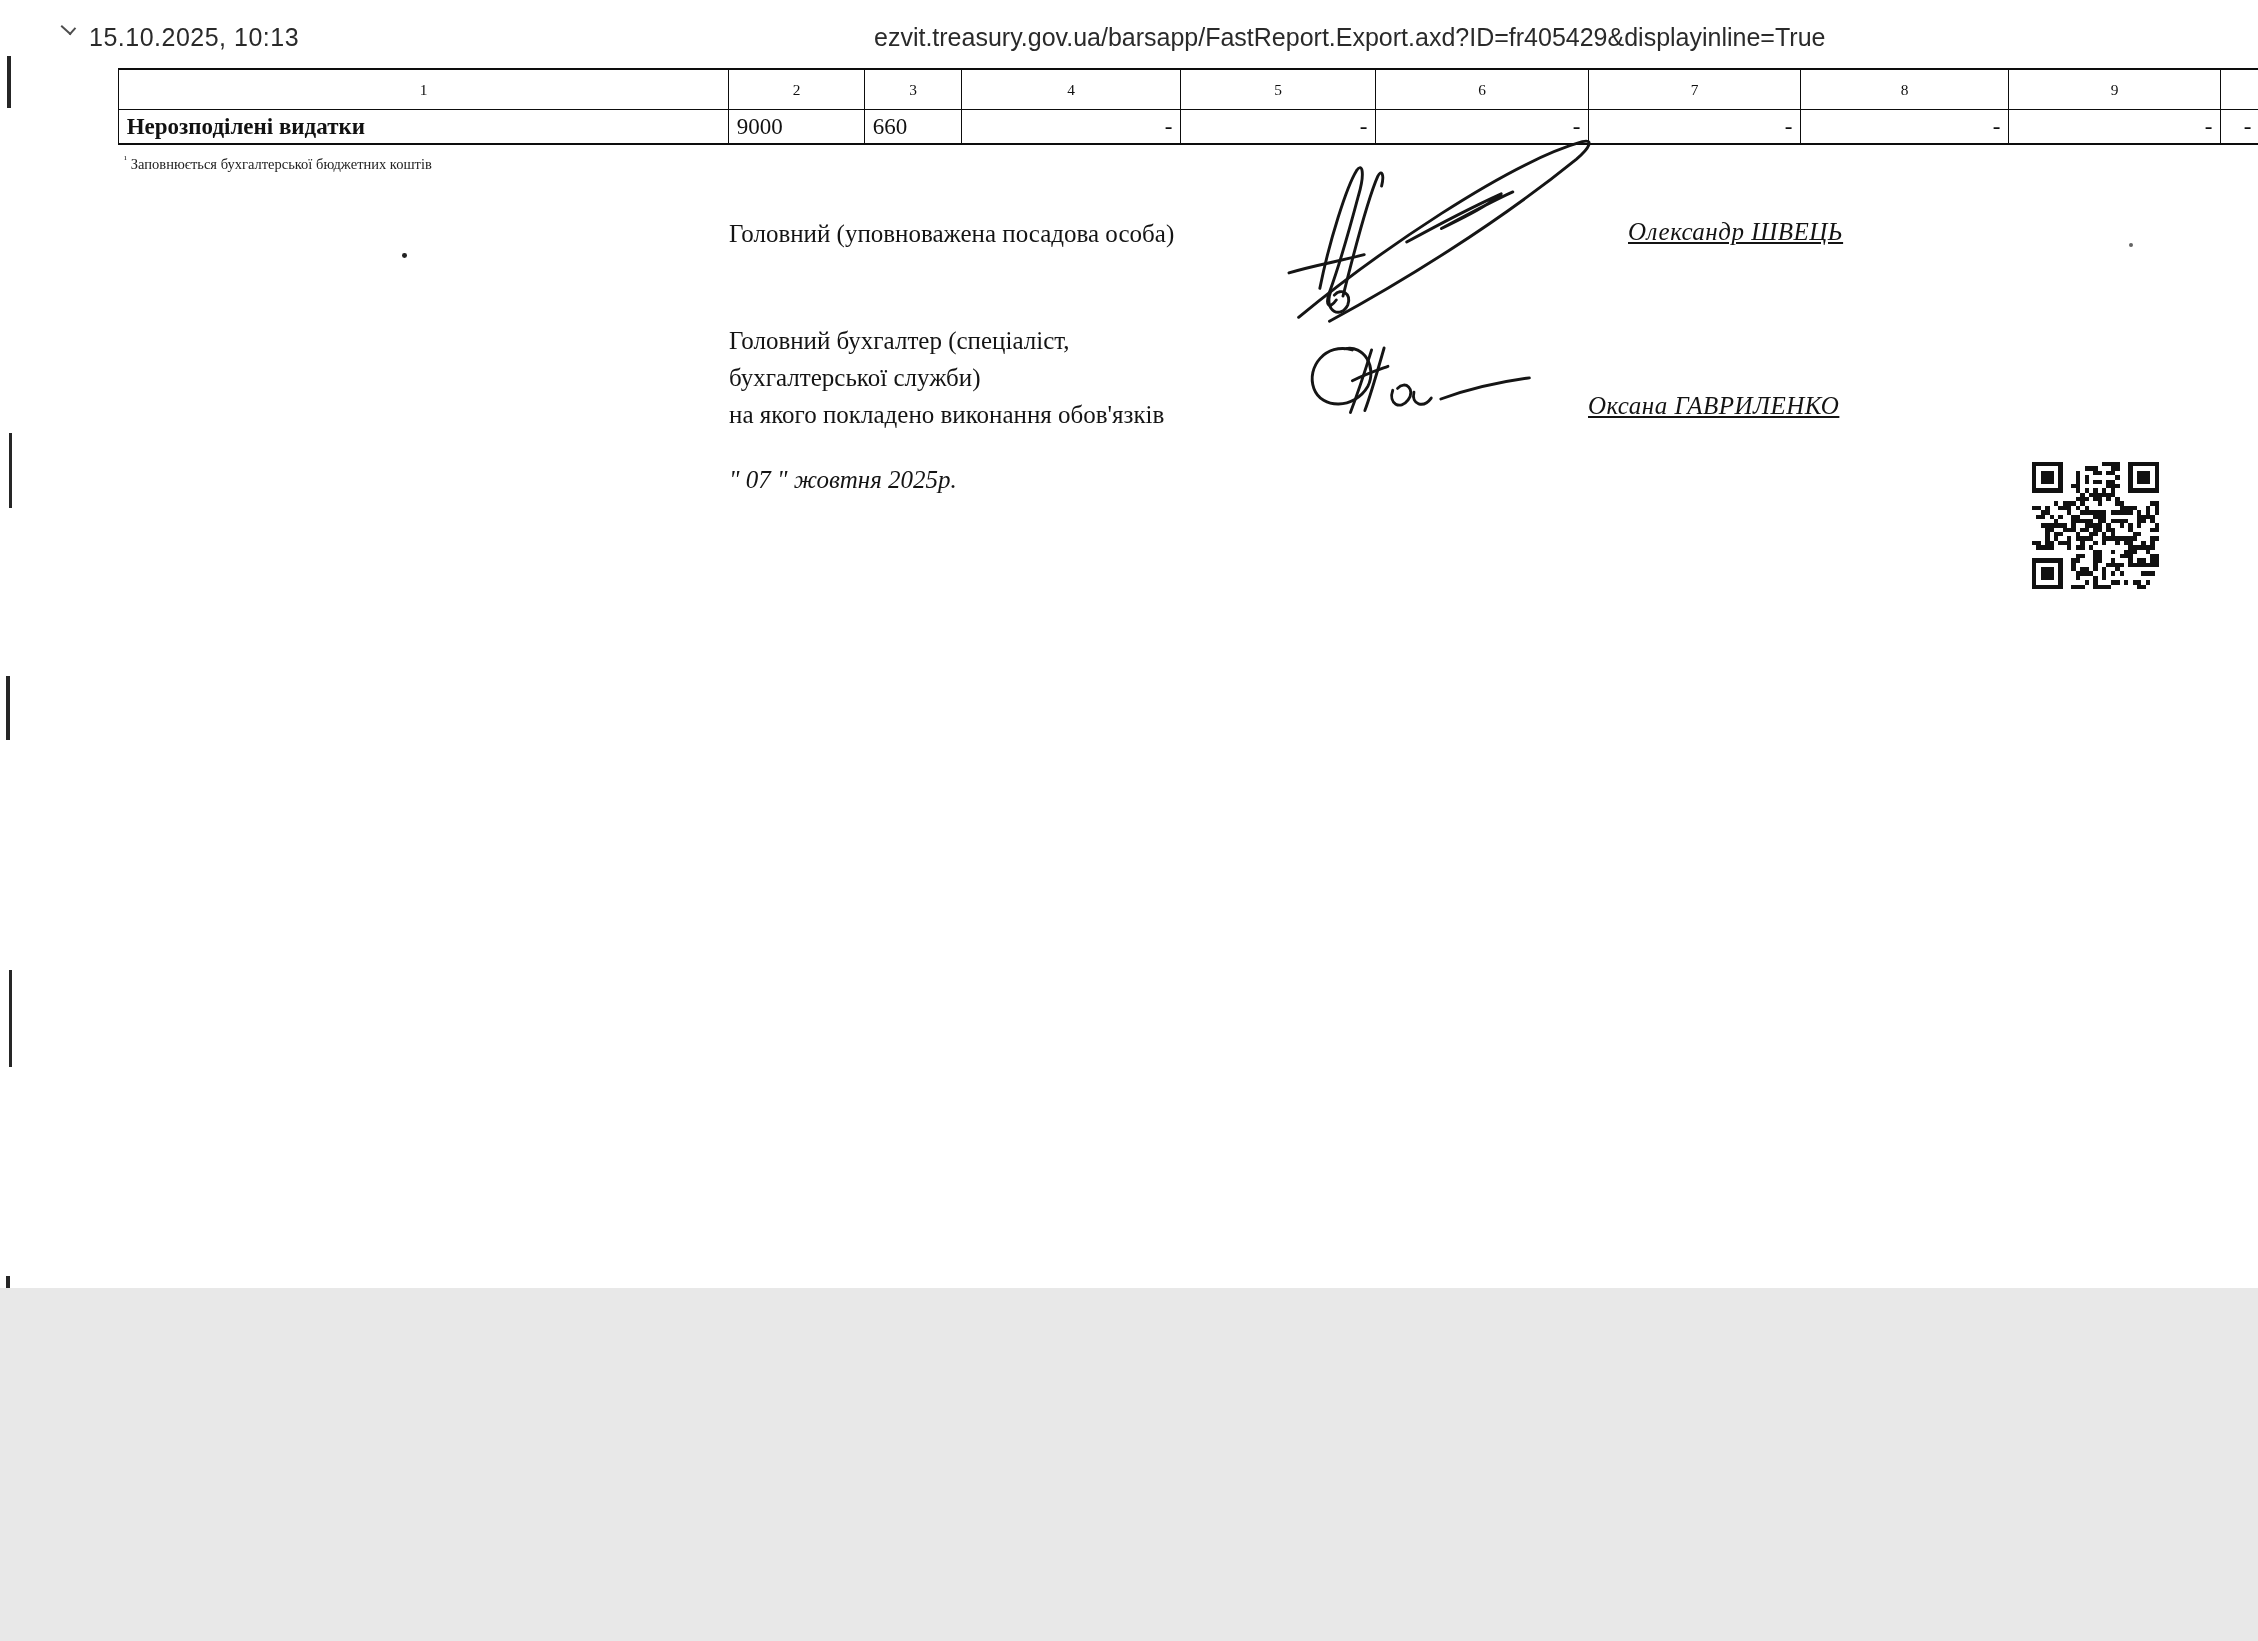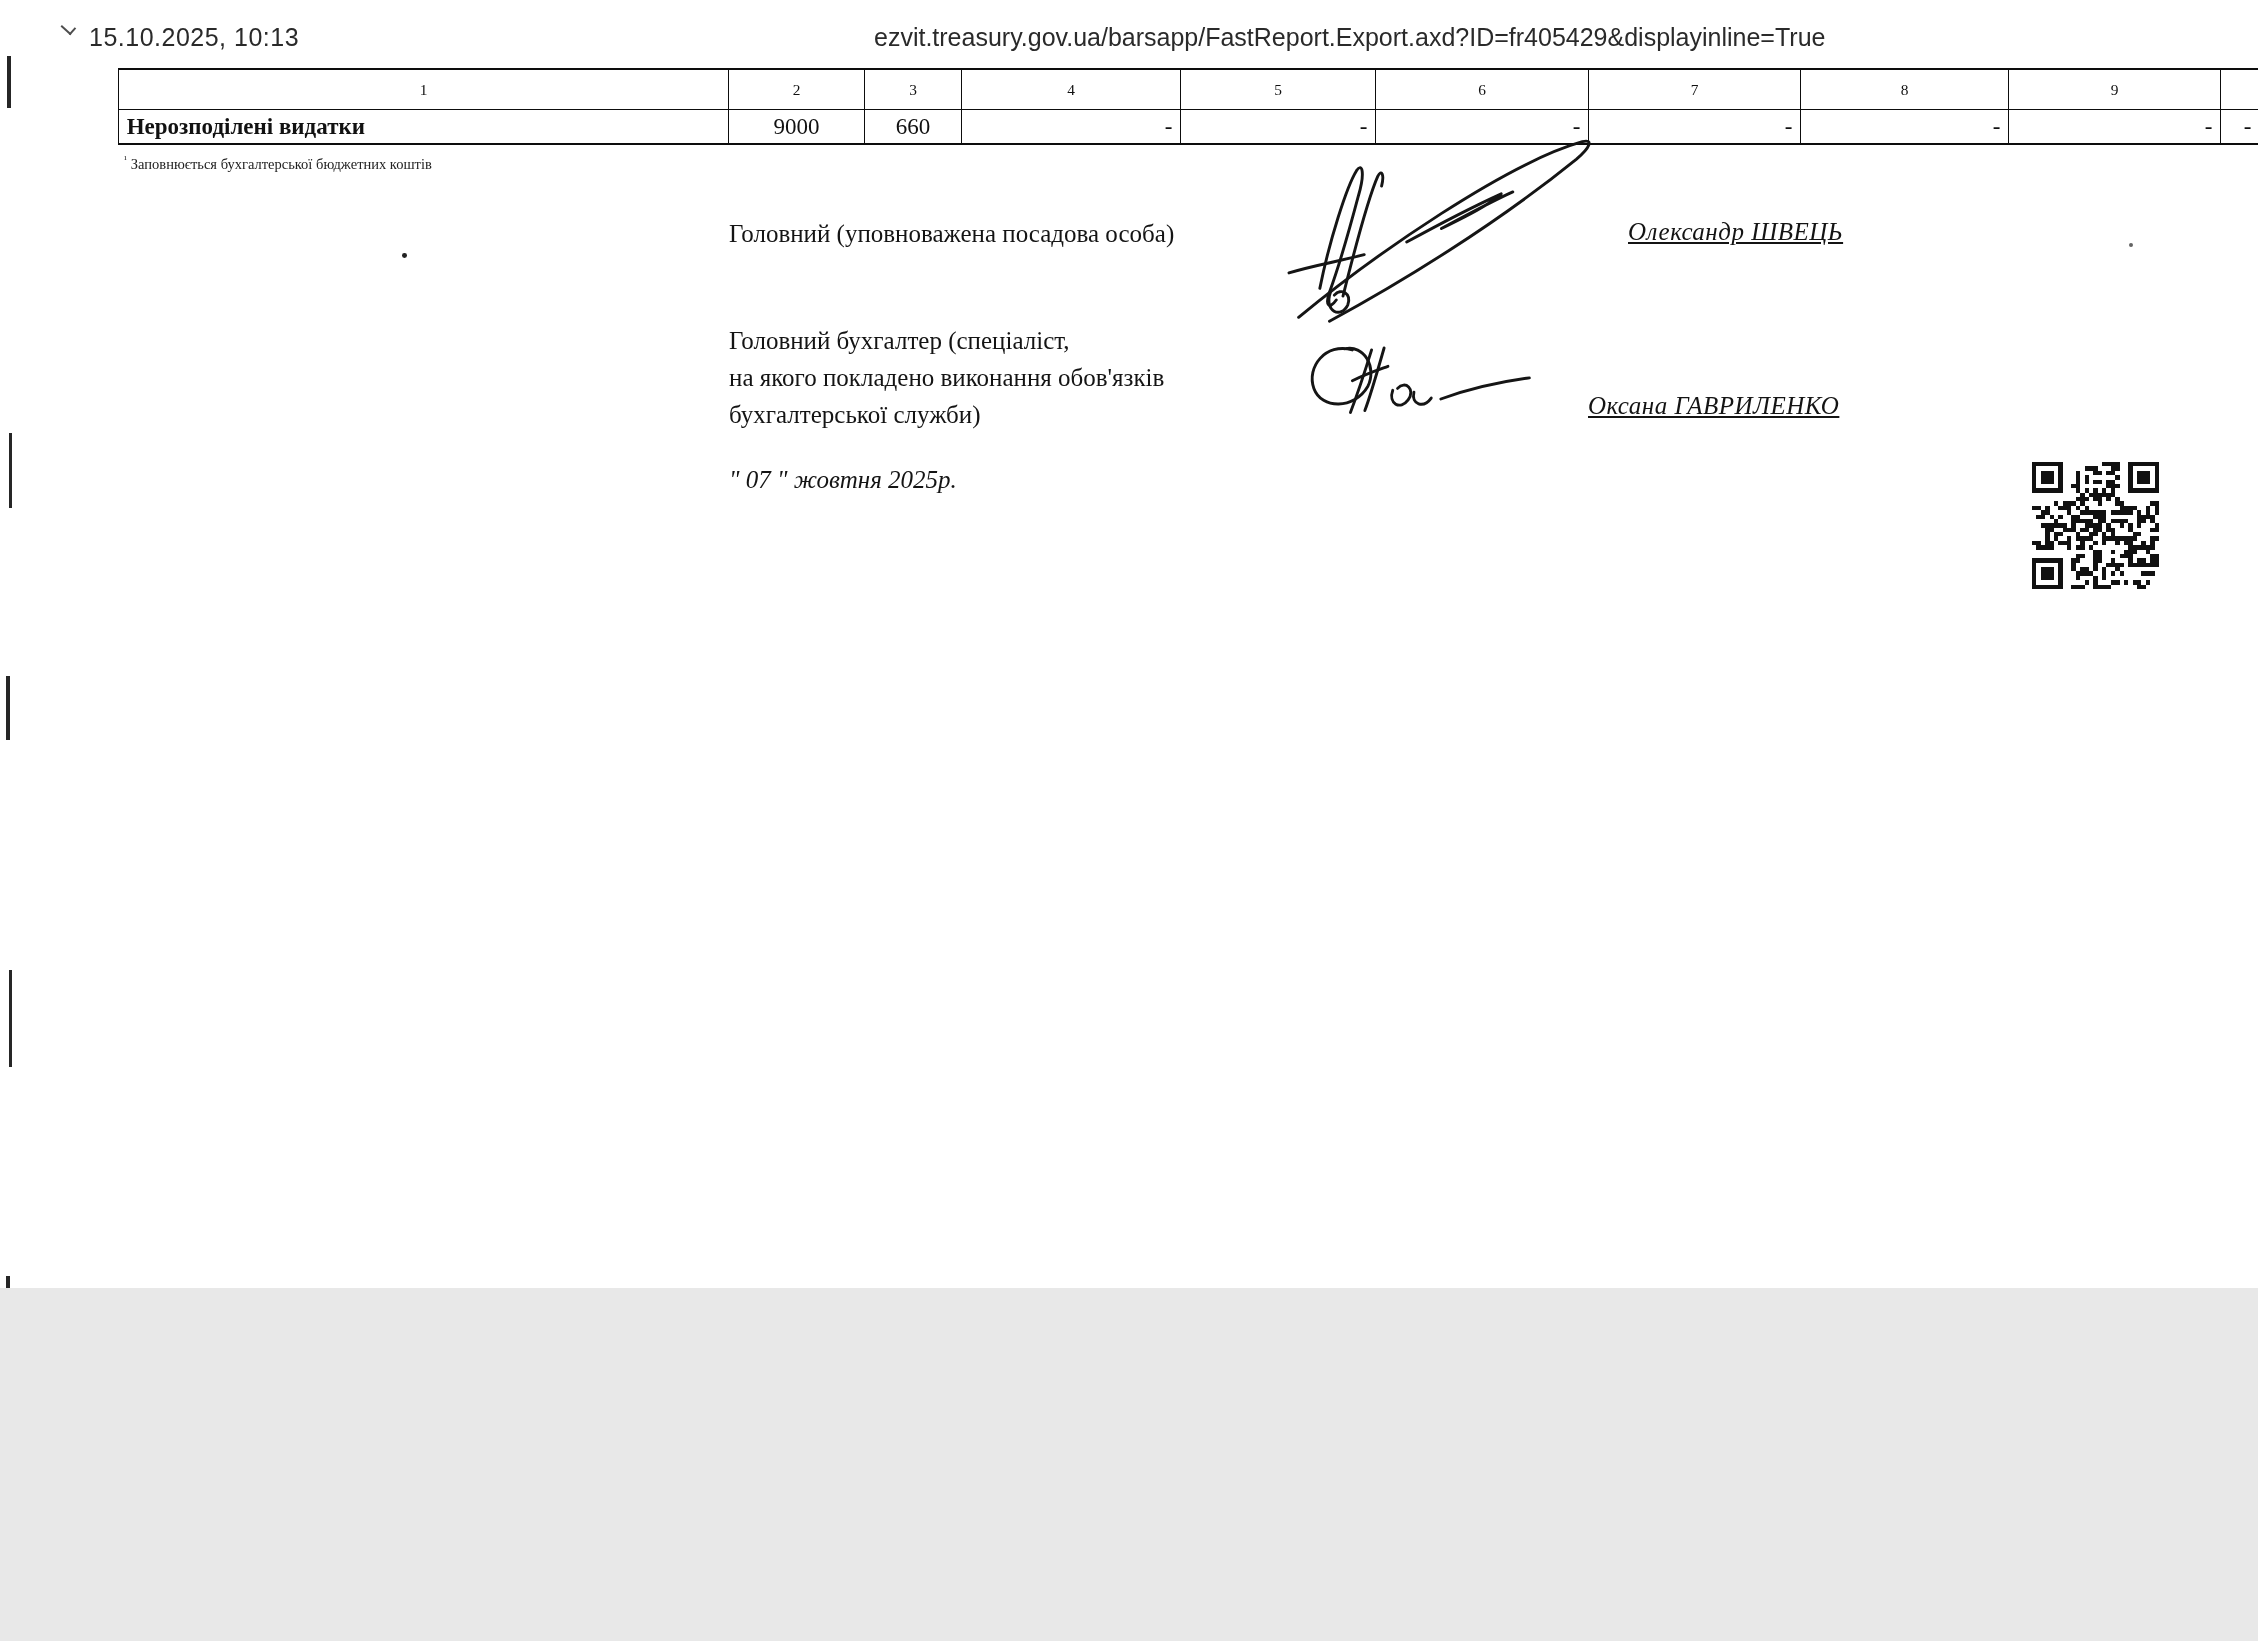--- a/index.html
+++ b/index.html
@@ -21,21 +21,21 @@
     position:absolute;left:118px;top:68px;width:2142px;
     border-collapse:collapse;table-layout:fixed;
   }
   table.budget th,table.budget td{
     border:1.9px solid #0d0d0d;overflow:hidden;white-space:nowrap;
     font-family:"Liberation Serif",serif;color:#111;
   }
   table.budget th{height:37px;font-size:15.4px;font-weight:normal;text-align:center;}
   table.budget td{height:33px;font-size:23px;padding:0 7.7px;}
   td.c-name{text-align:left;font-weight:bold;padding-left:5.8px;}
-  td.c-num{text-align:center;}
+  td.c-num{}
   td.c-dash{text-align:right;}
   table.budget{border-top:2.9px solid #0d0d0d;border-bottom:2.9px solid #0d0d0d;}
   
   .footnote{position:absolute;left:124px;top:154px;font-size:14.5px;color:#222;}
   .footnote sup{font-size:9.7px;margin-right:3.9px;}
   
   .lbl{position:absolute;font-size:25px;color:#141414;}
   .lbl-director{left:729px;top:220px;}
   .lbl-acc{left:729px;top:322px;line-height:37px;}
   .sig-name{position:absolute;font-size:25px;font-style:italic;color:#141414;
@@ -125,22 +125,22 @@
     <path d="M86,176 C98,128 114,70 122,52 C126,44 129,50 126,62"></path>
     <path d="M30,152 C56,144 82,140 108,133"></path>
     <path d="M73,172 C66,192 84,200 91,185 C95,173 84,167 77,175"></path>
     <path d="M40,198 C120,132 256,38 334,16 C346,13 342,22 328,34 C244,102 146,162 72,202"></path>
     <path d="M152,120 C192,98 228,80 250,70 C234,84 208,96 188,106 C214,92 244,76 262,68"></path>
   </svg>
   <div class="sig-name name-director">Олександр ШВЕЦЬ</div>
 
   <div class="lbl lbl-acc">
     <div>Головний бухгалтер (спеціаліст,</div>
+    <div>бухгалтерської служби)</div>
     <div>на якого покладено виконання обов'язків</div>
-    <div>бухгалтерської служби)</div>
   </div>
   <svg class="sig sig2" width="261" height="101" viewBox="0 0 270 105">
     <path d="M60,28 C32,20 12,46 20,68 C28,90 62,90 76,66 C86,46 72,22 52,27"></path>
     <path d="M80,28 C72,54 63,80 58,93"></path>
     <path d="M93,26 C85,54 78,78 73,91"></path>
     <path d="M60,60 C74,53 86,49 97,45"></path>
     <path d="M102,70 C97,84 110,91 118,80 C126,69 115,59 107,68"></path>
     <path d="M124,72 C121,85 134,89 142,78"></path>
     <path d="M152,79 C182,68 214,61 244,57"></path>
   </svg>

